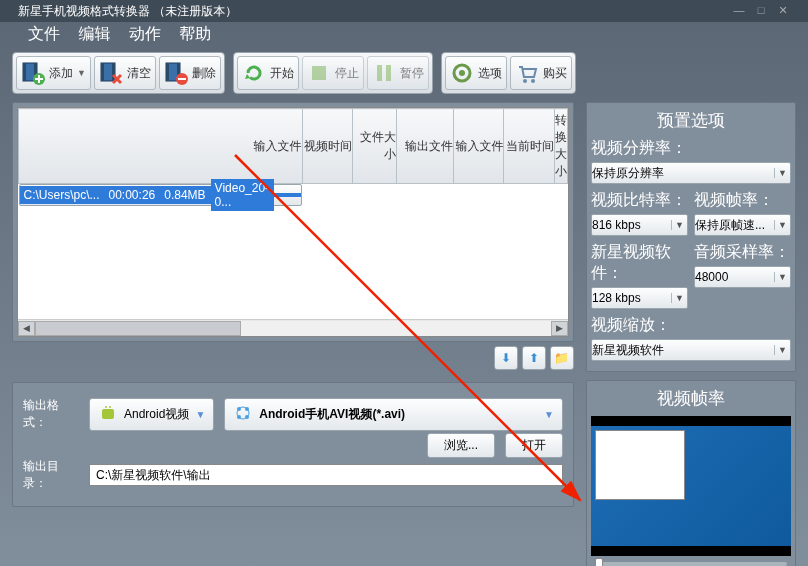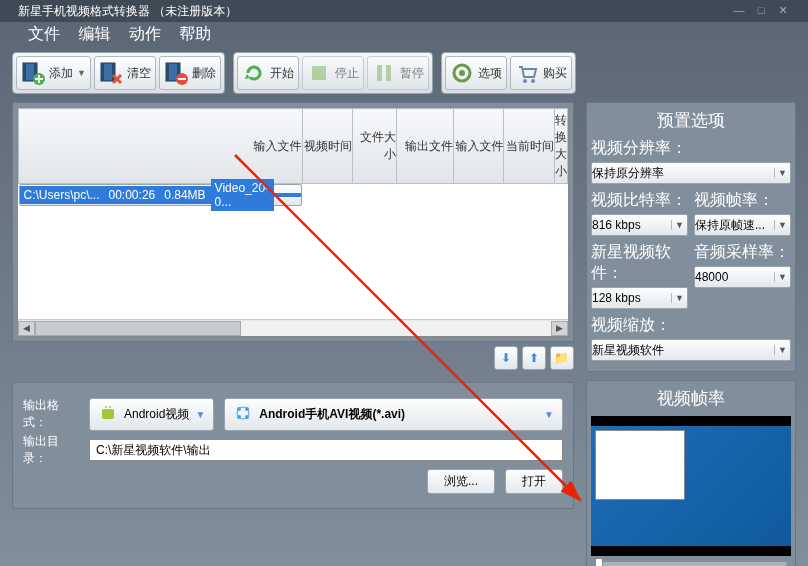--- a/index.html
+++ b/index.html
@@ -230,27 +230,27 @@
                   <circle cx="10" cy="10" r="6" fill="none" stroke="#4aa0e0" stroke-width="1"></circle>
                   <circle cx="6" cy="6" r="2" fill="#4aa0e0"></circle>
                   <circle cx="14" cy="6" r="2" fill="#4aa0e0"></circle>
                   <circle cx="6" cy="14" r="2" fill="#4aa0e0"></circle>
                   <circle cx="14" cy="14" r="2" fill="#4aa0e0"></circle>
                 </svg></span>
             <b>Android手机AVI视频(*.avi)</b>
             <span class="arr2" style="margin-left:auto">▼</span>
           </div>
         </div>
+        <div class="row" style="justify-content:flex-end;margin-bottom:0">
+          <button class="btn">浏览...</button>
+          <button class="btn">打开</button>
+        </div>
         <div class="row">
           <span class="lbl">输出目录：</span>
           <input class="txtfield" value="C:\新星视频软件\输出" style="">
-        </div>
-        <div class="row" style="justify-content:flex-end;margin-bottom:0">
-          <button class="btn">浏览...</button>
-          <button class="btn">打开</button>
         </div>
       </div>
     </div>
 
     <div class="right">
       <div class="card">
         <div class="cardtitle">预置选项</div>
         <div class="opt">
           <span class="optlbl">视频分辨率：</span>
           <div class="sel">

